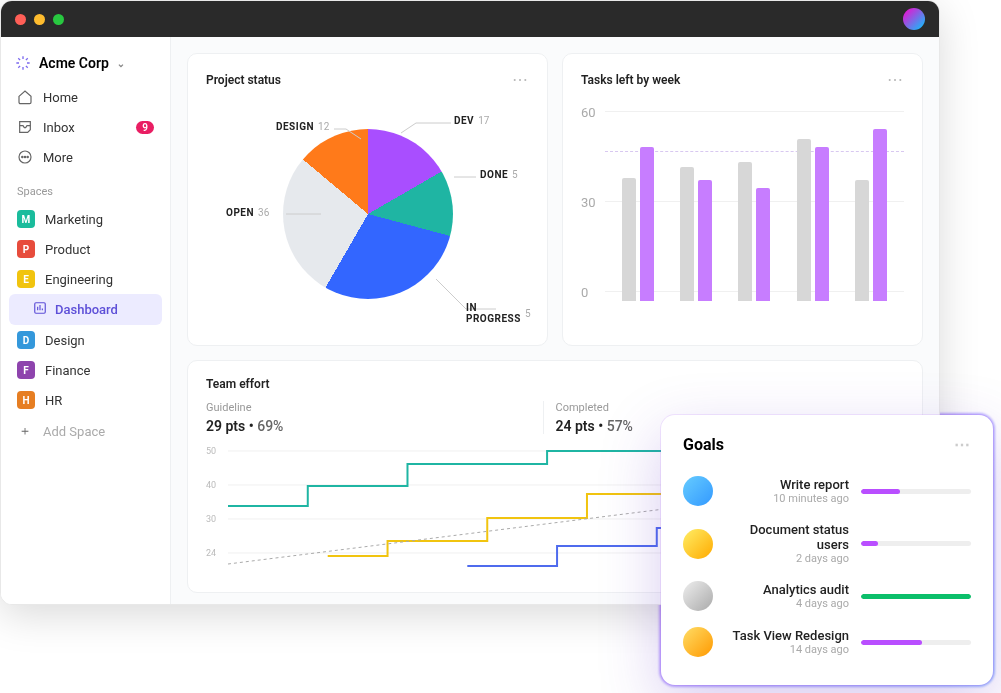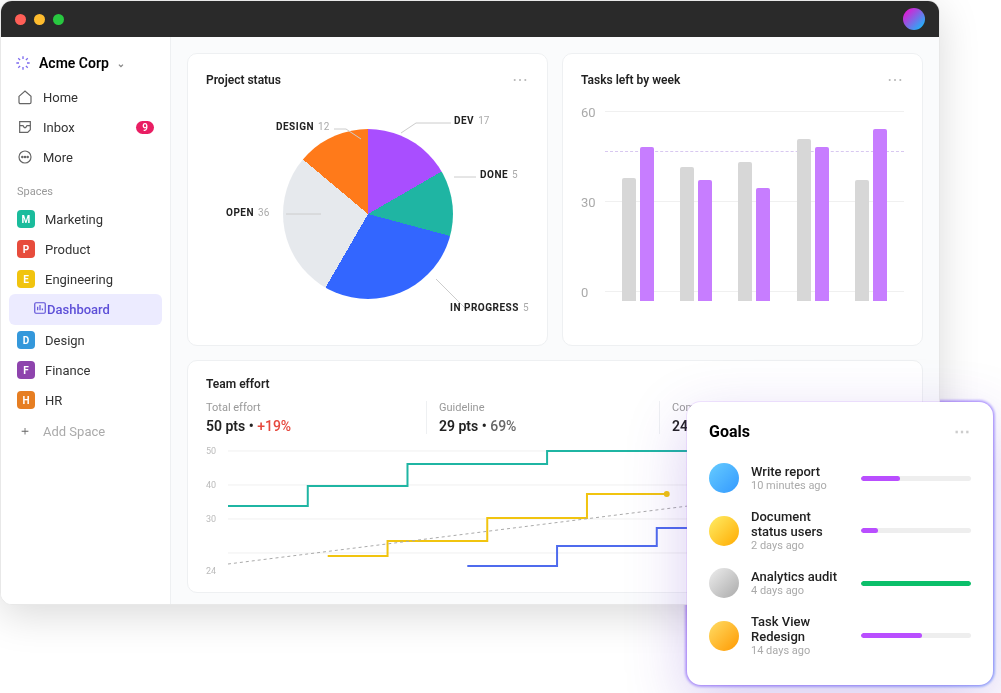--- a/index.html
+++ b/index.html
@@ -18,21 +18,21 @@
 .sidebar { width: 170px; background: #fff; border-right: 1px solid #eef0f2; padding: 14px 8px; display: flex; flex-direction: column; gap: 2px; }
 .org { display: flex; align-items: center; gap: 8px; font-weight: 600; font-size: 14px; padding: 4px 6px 10px; }
 .org-logo { width: 16px; height: 16px; color: #7b68ee; }
 .chev { color: #888; font-size: 10px; }
 .nav-item { display: flex; align-items: center; gap: 10px; padding: 6px 8px; border-radius: 6px; font-size: 13px; color: #333; cursor: pointer; }
 .nav-icon { width: 16px; height: 16px; display: inline-flex; align-items: center; justify-content: center; color: #666; }
 .badge { margin-left: auto; background: #e91e63; color: #fff; border-radius: 10px; font-size: 10px; padding: 1px 6px; font-weight: 600; }
 .section-label { font-size: 11px; color: #999; padding: 12px 8px 4px; }
 .space-item { display: flex; align-items: center; gap: 10px; padding: 6px 8px; border-radius: 6px; font-size: 13px; color: #333; cursor: pointer; }
 .space-icon { width: 18px; height: 18px; border-radius: 4px; color: #fff; font-size: 10px; font-weight: 700; display: inline-flex; align-items: center; justify-content: center; }
-.sub-item { display: flex; align-items: center; padding: 7px 8px 7px 24px; border-radius: 6px; font-size: 13px; color: #333; cursor: pointer; }
+.sub-item { display: flex; align-items: center; gap: 8px; padding: 7px 8px 7px 24px; border-radius: 6px; font-size: 13px; color: #333; cursor: pointer; }
 .sub-item.active { background: #ecebff; color: #5d4fd8; font-weight: 500; }
 .add-space { display: flex; align-items: center; gap: 10px; padding: 6px 8px; color: #aaa; font-size: 13px; cursor: pointer; }
 
 .main { flex: 1; padding: 16px; display: grid; grid-template-columns: 1fr 1fr; gap: 14px; overflow: hidden; }
 .card { background: #fff; border: 1px solid #eef0f2; border-radius: 10px; padding: 16px 18px; position: relative; }
 .card-header { display: flex; justify-content: space-between; align-items: center; margin-bottom: 10px; }
 .card-title { font-size: 12px; font-weight: 600; color: #222; }
 .card-menu { color: #bbb; font-size: 16px; cursor: pointer; letter-spacing: 1px; }
 
 
@@ -58,26 +58,26 @@
 .stats { display: flex; gap: 0; margin-top: 6px; }
 .stat { flex: 1; border-right: 1px solid #eef0f2; padding-right: 12px; margin-right: 12px; }
 .stat:last-child { border: none; }
 .stat-label { font-size: 11px; color: #999; margin-bottom: 4px; }
 .stat-value { font-size: 14px; font-weight: 600; color: #222; }
 .stat-value .pct { font-weight: 500; } 
 .line-chart { height: 130px; margin-top: 12px; position: relative; }
 .line-axis { position: absolute; left: 0; font-size: 9px; color: #bbb; }
 
 
-.goals-card { position: absolute; right: 8px; bottom: 8px; width: 306px; background: #fff; border-radius: 14px; padding: 20px 22px; box-shadow: 0 20px 60px rgba(100,50,200,0.25), 0 0 0 1px rgba(180,100,255,0.15); }
+.goals-card { position: absolute; right: 8px; bottom: 8px; width: 332px; background: #fff; border-radius: 14px; padding: 20px 22px; box-shadow: 0 20px 60px rgba(100,50,200,0.25), 0 0 0 1px rgba(180,100,255,0.15); }
 .goals-card::before { content:""; position:absolute; inset:-2px; border-radius:16px; background: linear-gradient(135deg,#c060ff,#6090ff); z-index:-1; filter: blur(1px); opacity:0.6; }
 .goals-title { font-size: 16px; font-weight: 700; margin-bottom: 14px; display:flex; justify-content:space-between; align-items:center; }
 .goal { display: flex; align-items: center; gap: 12px; padding: 8px 0; }
 .goal-av { width: 30px; height: 30px; border-radius: 50%; flex-shrink: 0; }
-.goal-text { flex: 1; }
+.goal-text { flex: 1; text-align: right; }
 .goal-name { font-size: 13px; font-weight: 500; color: #222; }
 .goal-time { font-size: 11px; color: #aaa; }
 .goal-bar { width: 110px; height: 5px; background: #eee; border-radius: 3px; overflow: hidden; }
 .goal-bar-fill { height: 100%; border-radius: 3px; }
 </style>
 </head>
 <body>
 
 <div class="window">
   <div class="titlebar">
@@ -192,21 +192,21 @@
           </svg>
 
           <div class="pie-label" style="top:16px; left:248px;">
               <b>DEV</b>
               <span class="val">17</span>
             </div>
           <div class="pie-label" style="top:70px; left:274px;">
               <b>DONE</b>
               <span class="val">5</span>
             </div>
-          <div class="pie-label" style="top:203px; left:244px;">
+          <div class="pie-label" style="top:203px; left:260px;">
               <b>IN PROGRESS</b>
               <span class="val">5</span>
             </div>
           <div class="pie-label" style="top:108px; left:20px;">
               <b>OPEN</b>
               <span class="val">36</span>
             </div>
           <div class="pie-label" style="top:22px; left:70px;">
               <b>DESIGN</b>
               <span class="val">12</span>
@@ -251,37 +251,33 @@
             </div>
         </div>
       </div>
 
       <div class="card team-card">
         <div class="card-header">
           <div class="card-title">Team effort</div>
         </div>
         <div class="stats">
           <div class="stat">
-            <div class="stat-label">Total effort</div>
-            <div class="stat-value"><span>50 pts</span> • <span class="pct" style="color:#e6483d;">+19%</span></div>
-          </div>
-          <div class="stat">
             <div class="stat-label">Guideline</div>
             <div class="stat-value"><span>29 pts</span> • <span class="pct" style="color:#666;">69%</span></div>
           </div>
           <div class="stat">
             <div class="stat-label">Completed</div>
             <div class="stat-value"><span>24 pts</span> • <span class="pct" style="color:#666;">57%</span></div>
           </div>
         </div>
         <div class="line-chart">
           <div class="line-axis" style="top:0;">50</div>
           <div class="line-axis" style="top:34px;">40</div>
           <div class="line-axis" style="top:68px;">30</div>
-          <div class="line-axis" style="top:120px;">24</div>
+          <div class="line-axis" style="top:102px;">24</div>
           <svg width="100%" height="100%" viewBox="0 0 700 130" preserveAspectRatio="none" style="position:absolute;left:22px;right:0;">
             <line x1="0" y1="5" x2="700" y2="5" stroke="#f0f0f0"></line>
             <line x1="0" y1="39" x2="700" y2="39" stroke="#f0f0f0"></line>
             <line x1="0" y1="73" x2="700" y2="73" stroke="#f0f0f0"></line>
             <line x1="0" y1="107" x2="700" y2="107" stroke="#f0f0f0"></line>
 
             <polyline points="0,60 80,60 80,40 180,40 180,18 320,18 320,5 700,5" fill="none" stroke="#1fb5a3" stroke-width="2"></polyline>
 
             <polyline points="100,110 160,110 160,95 260,95 260,72 360,72 360,48 440,48" fill="none" stroke="#f1c40f" stroke-width="2"></polyline>
             <circle cx="440" cy="48" r="3" fill="#f1c40f"></circle>

